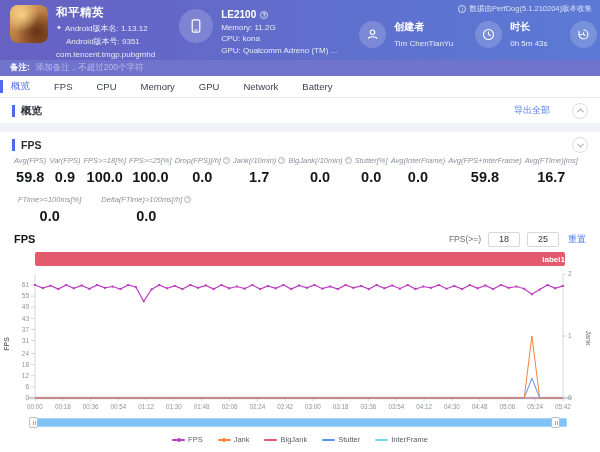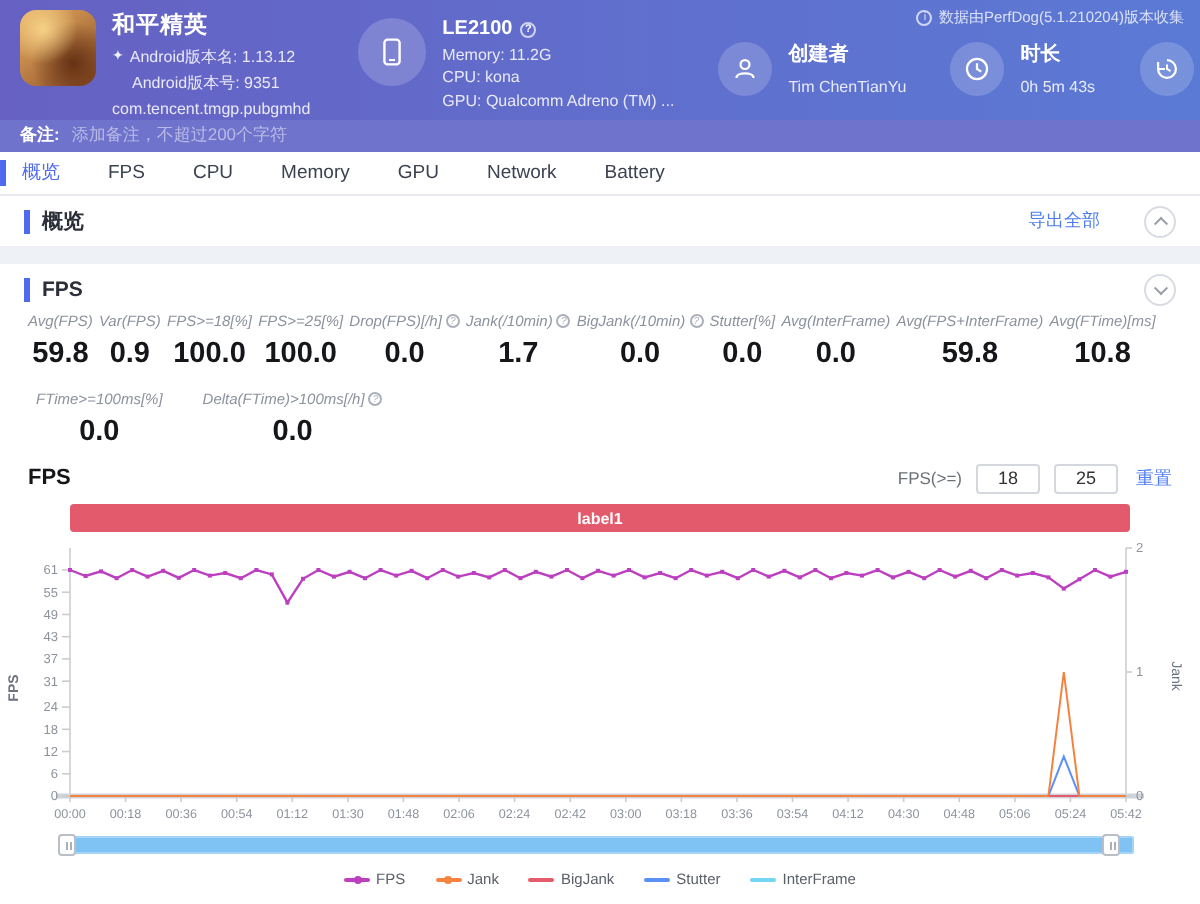--- a/index.html
+++ b/index.html
@@ -73,21 +73,21 @@
 
   .chart-head { margin-top:6px; height:18px; display:flex; align-items:center; padding:0 14px; }
   .chart-title { font-size:11px; font-weight:bold; color:#15161a; }
   .filter { margin-left:auto; display:flex; align-items:center; }
   .filter-label { font-size:8.5px; color:#6a7078; }
   .fbox { width:32px; height:15px; font-size:9px; text-align:center; border:1px solid #d4d7dd;
     border-radius:2px; margin-left:7px; color:#333; font-family:"Liberation Sans",sans-serif; }
   .reset { font-size:9px; color:#4e7cf0; margin-left:9px; cursor:pointer; }
 
   .label-bar { margin:4px 35px 0 35px; height:14px; background:#e25a6b; border-radius:2px;
-    color:#fff; font-size:8px; font-weight:bold; display:flex; align-items:center; justify-content:center; }
+    color:#fff; font-size:8px; font-weight:bold; display:flex; align-items:center; justify-content:flex-end; }
 
   #chart { display:block; margin-top:2px; }
 
   .slider { position:relative; margin:4px 30px 0 30px; height:9px; }
   .slider-track { position:absolute; left:3px; right:3px; top:0; bottom:0;
     background:#7ec3f3; border:1px solid #a6d4f6; border-radius:1px; }
   .handle { position:absolute; width:9px; height:11px; top:-1px; background:#fff;
     border:1px solid #b9bec7; border-radius:2px; cursor:ew-resize; z-index:2; }
   .handle.left { left:-1px; } .handle.right { right:10px; }
   .handle::before { content:""; position:absolute; left:2.5px; top:2.5px; bottom:2.5px;
@@ -284,21 +284,21 @@
         <div class="stat-col">
           <div class="stat-label">
             <span>Avg(FPS+InterFrame)</span>
           </div>
           <div class="stat-value">59.8</div>
         </div>
         <div class="stat-col">
           <div class="stat-label">
             <span>Avg(FTime)[ms]</span>
           </div>
-          <div class="stat-value">10.8</div>
+          <div class="stat-value">16.7</div>
         </div>
       </div>
     <div class="stats-row r2" id="stats2">
         <div class="stat-col">
           <div class="stat-label">
             <span>FTime&gt;=100ms[%]</span>
           </div>
           <div class="stat-value">0.0</div>
         </div>
         <div class="stat-col">

